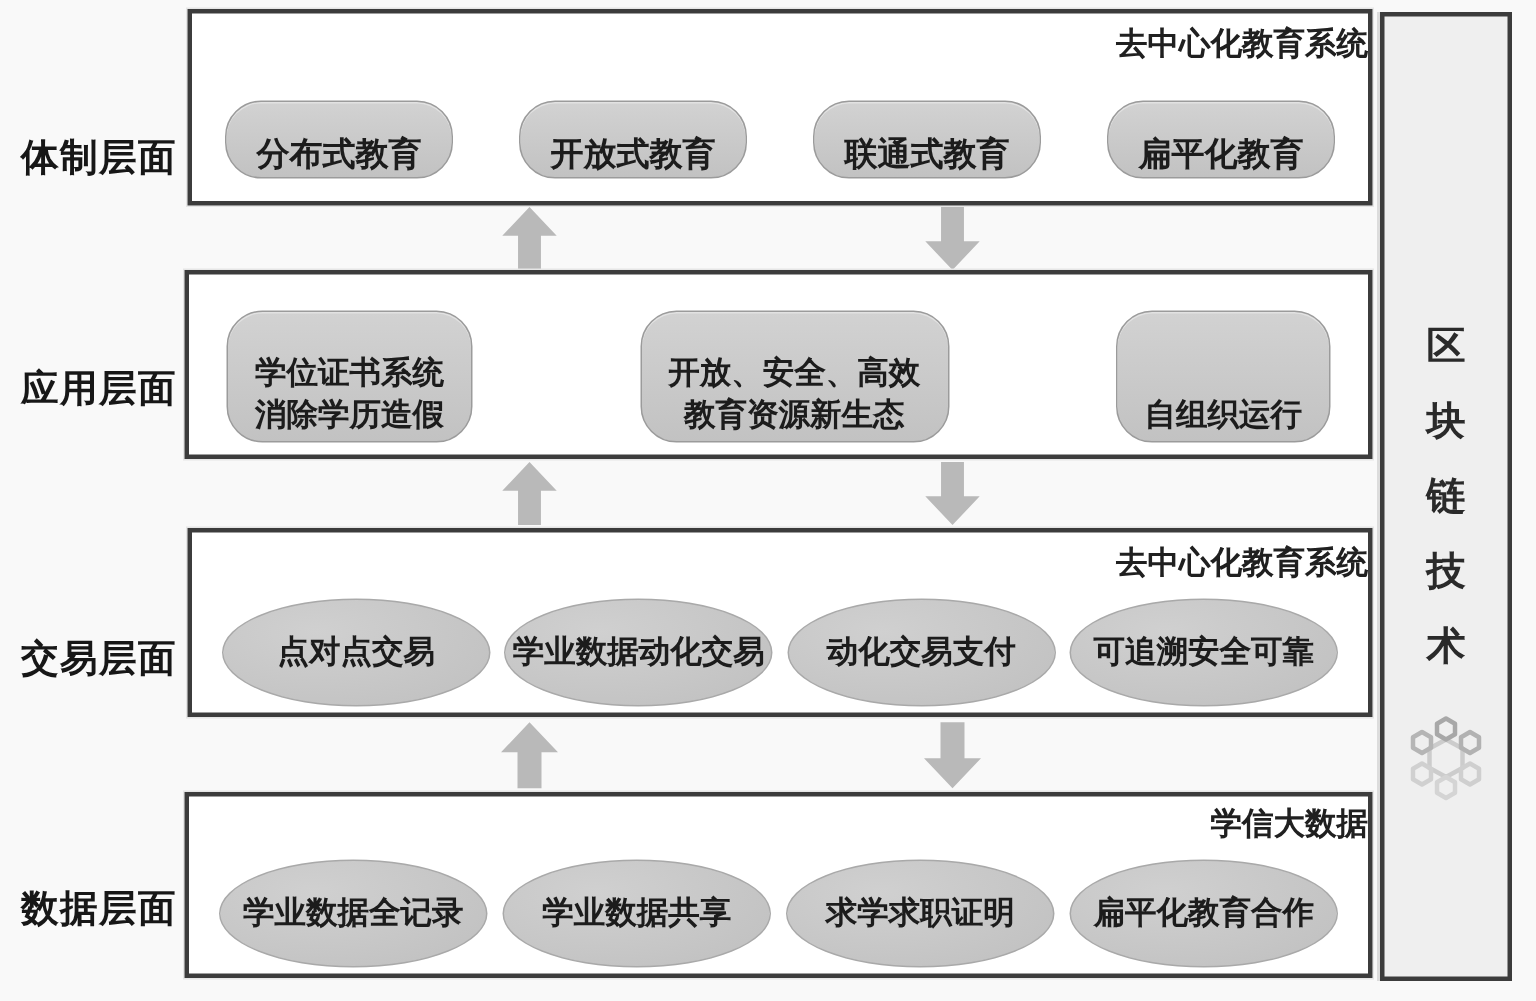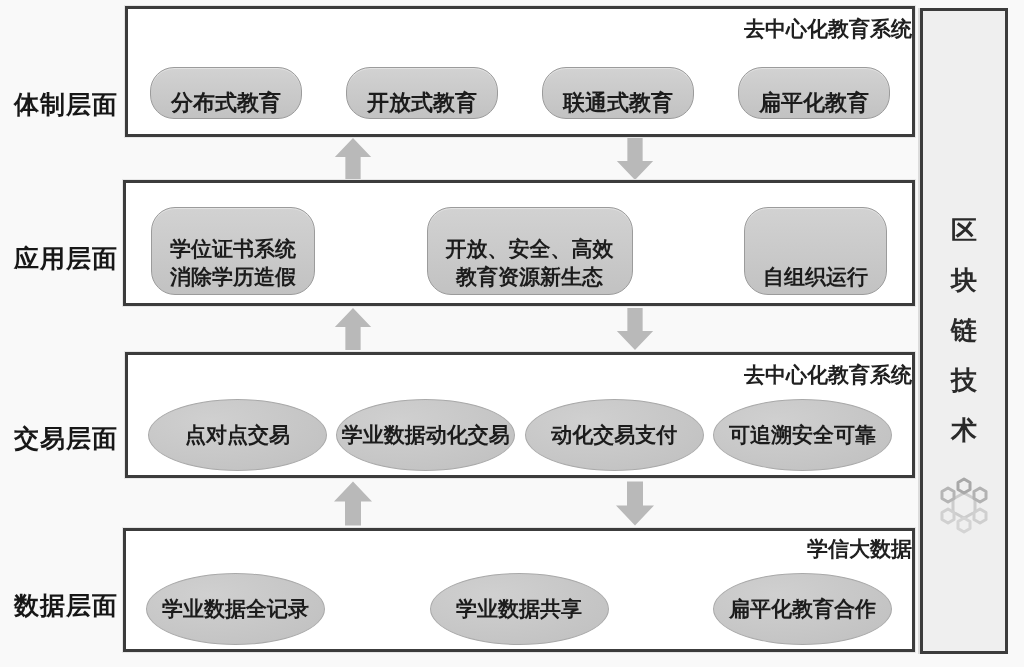--- a/index.html
+++ b/index.html
@@ -156,20 +156,24 @@
   <div class="layer-box" style="left:123px;top:528px;width:792px;height:124px">
     <div class="box-title" style="top:4px">学信大数据</div>
     <div class="row" style="left:20px;right:20px;top:42px">
       <div class="ellipse">
         <span>学业数据</span>
         <span>全记录</span>
       </div>
       <div class="ellipse">
         <span>学业数据</span>
         <span>共享</span>
+      </div>
+      <div class="ellipse">
+        <span>求学求职</span>
+        <span>证明</span>
       </div>
       <div class="ellipse">
         <span>扁平化教育</span>
         <span>合作</span>
       </div>
     </div>
   </div>
 
   <div class="sidebar">
     <div class="sidebar-chars">

